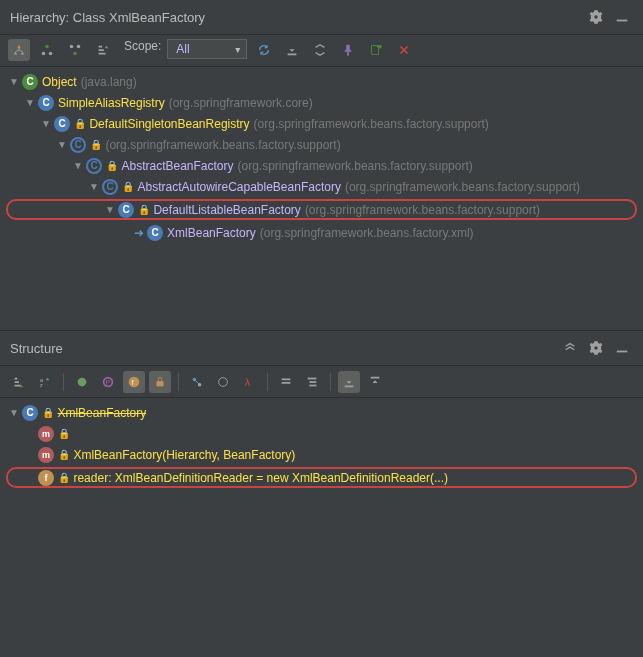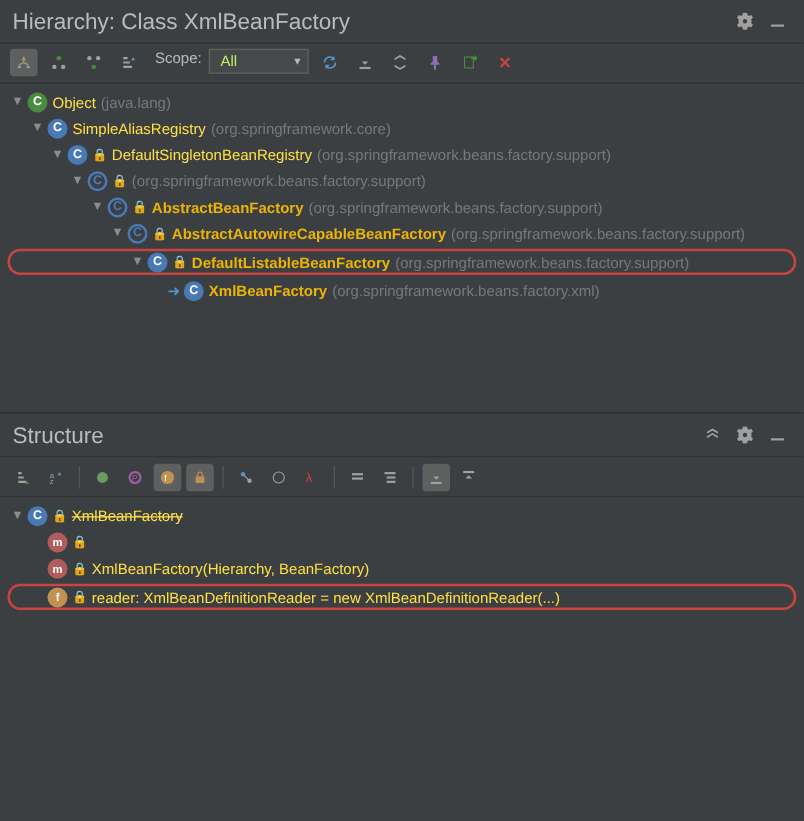--- a/index.html
+++ b/index.html
@@ -19,21 +19,21 @@
 .panel-header {
   background: #3c3f41;
   padding: 6px 10px;
   border-bottom: 1px solid #2d2f30;
   display: flex;
   align-items: center;
   justify-content: space-between;
 }
 .panel-title {
   color: #bbbbbb;
-  font-size: 18px;
+  font-size: 13px;
 }
 .header-icons {
   display: flex;
   gap: 4px;
   align-items: center;
 }
 .toolbar {
   background: #3c3f41;
   padding: 4px 8px;
   border-bottom: 1px solid #2d2f30;
@@ -52,21 +52,21 @@
   border-radius: 3px;
 }
 .icon-svg { width: 14px; height: 14px; }
 .scope-label {
   color: #bbbbbb;
   margin-left: 4px;
 }
 .scope-select {
   background: #45494a;
   border: 1px solid #5e6060;
-  color: #bef264;
+  color: #c4b5fd;
   padding: 2px 20px 2px 8px;
   font-size: 12px;
   position: relative;
   min-width: 80px;
   display: inline-flex;
   align-items: center;
 }
 .scope-select::after {
   content: "▾";
   position: absolute;
@@ -119,21 +119,21 @@
 .class-icon.c-field { background: #c19152; color: #fff; font-size: 9px; }
 .lock-icon {
   color: #c19152;
   font-size: 10px;
   margin-right: 3px;
 }
 .class-name {
   color: #fde047;
   margin-right: 4px;
 }
-.class-name.link { color: #eab308; font-weight: bold; }
+.class-name.link { color: #c4b5fd; }
 .class-name.strike { text-decoration: line-through; }
 .pkg-name {
   color: #787878;
   font-size: 12px;
 }
 .hierarchy-area {
   height: 330px;
   overflow: hidden;
 }
 .structure-area {

